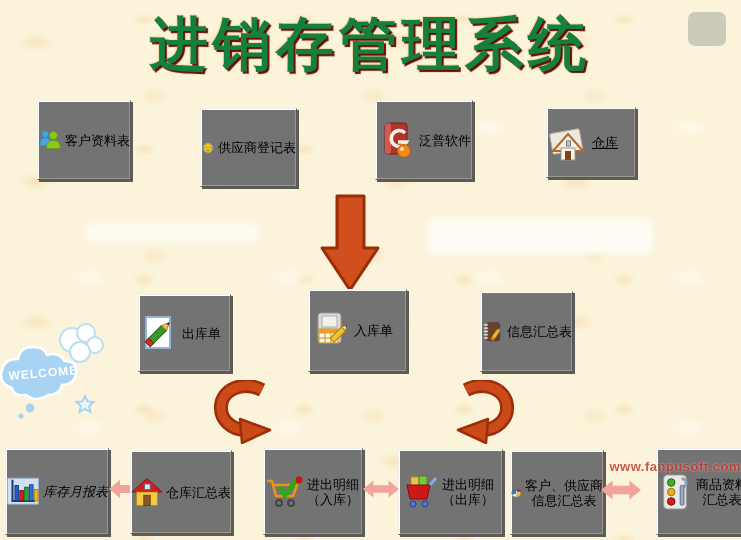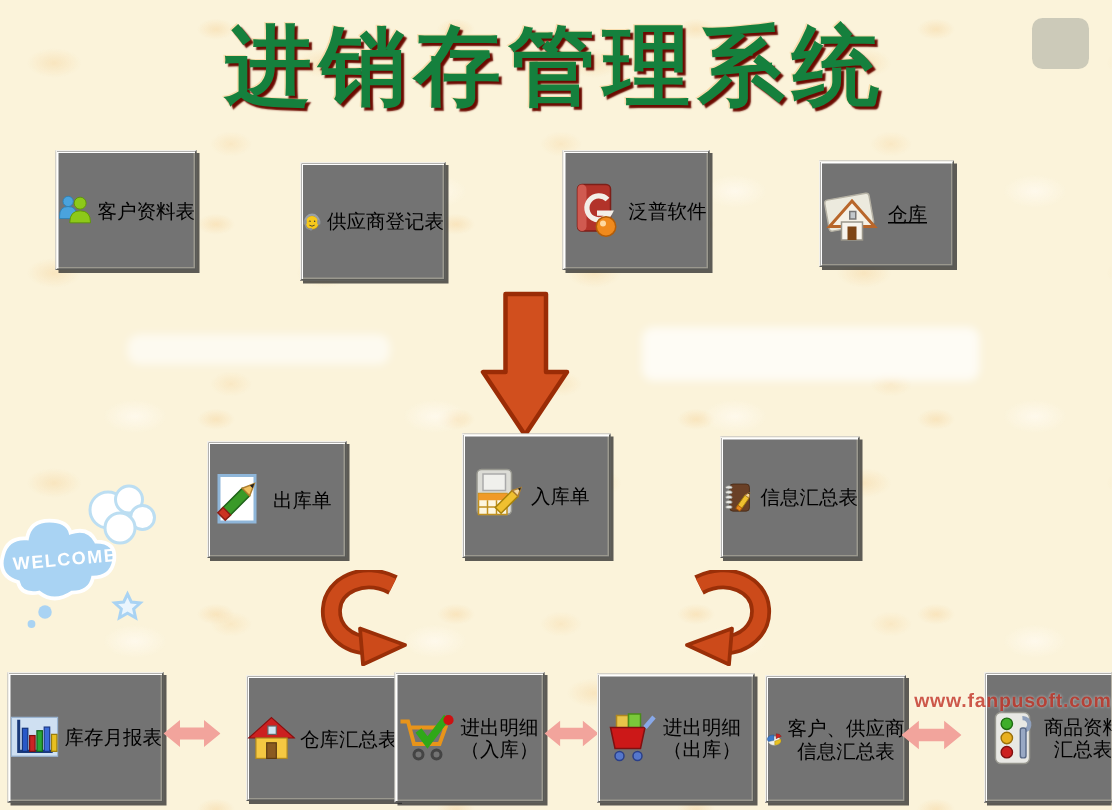--- a/index.html
+++ b/index.html
@@ -175,40 +175,40 @@
     <circle cx="95" cy="35" r="8"></circle>
       <circle cx="80" cy="42" r="10"></circle>
   </g>
   <path d="M12 78 q-14-4-10-18 q3-12 16-11 q2-12 15-12 q12 0 14 8 q12-4 17 6 q14 0 12 13 q-2 11-14 11 q-2 10-14 10 q-12 8-22 0 q-12 2-14-7 z" fill="#a9d3f3" stroke="#ffffff" stroke-width="2.5"></path>
   <circle cx="30" cy="98" r="4.5" fill="#a9d3f3"></circle>
   <circle cx="21" cy="106" r="2.6" fill="#a9d3f3"></circle>
   <path d="M85 86 l2.6 5.4 5.9.6 -4.4 4 1.3 5.8 -5.4-3 -5.4 3 1.3-5.8 -4.4-4 5.9-.6 z" fill="#eaf5fd" stroke="#a9d3f3" stroke-width="2"></path>
   <text x="9" y="70" font-size="12" font-weight="bold" fill="#ffffff" letter-spacing="1" transform="rotate(-5 9 70)">WELCOME</text>
 </svg>
 
-<div class="abs btn" style="left:5px;top:448px;width:104px;height:87px;">
+<div class="abs btn" style="left:5px;top:448px;width:104px;height:87px;font-style:italic;">
   <svg class="icon" width="42" height="36" viewBox="0 0 42 36">
     <rect x="2" y="1" width="38" height="32" fill="#cfe0f2" stroke="#9ab4d2"></rect>
     <path d="M8 3 v26 h28" stroke="#1a3a7a" stroke-width="2.5" fill="none"></path>
     <rect x="11" y="10" width="4.5" height="19" fill="#2858c8" stroke="#14347c"></rect>
     <rect x="17" y="16" width="4.5" height="13" fill="#cc2424" stroke="#7c1212"></rect>
     <rect x="23" y="12" width="4.5" height="17" fill="#28a838" stroke="#13641e"></rect>
     <rect x="29" y="9" width="4.5" height="20" fill="#3a6ad8" stroke="#1c3a88"></rect>
     <rect x="35" y="15" width="4.5" height="14" fill="#e8c020" stroke="#9a7c0a"></rect>
   </svg>
   <div class="lbl">
     <span>库存月报表</span>
   </div>
 </div>
 
 <svg class="abs" style="left:109px;top:478px;" width="38" height="22" viewBox="0 0 38 22">
   <polygon points="0,11 11,2 11,7 27,7 27,2 38,11 27,20 27,15 11,15 11,20" fill="#f2a49c"></polygon>
 </svg>
 
-<div class="abs btn" style="left:164px;top:450px;width:102px;height:84px;">
+<div class="abs btn" style="left:130px;top:450px;width:102px;height:84px;">
   <svg class="icon" width="40" height="36" viewBox="0 0 40 36">
     <polygon points="20,1 39,18 1,18" fill="#cc2020" stroke="#8a1010"></polygon>
     <rect x="17" y="8" width="7" height="7" fill="#cfe6f5" stroke="#666"></rect>
     <rect x="7" y="18" width="26" height="17" fill="#f5c842" stroke="#b08820"></rect>
     <rect x="16" y="22" width="8" height="13" fill="#8a5a20" stroke="#5c3a10"></rect>
   </svg>
   <div class="lbl">
     <span>仓库汇总表</span>
   </div>
 </div>

